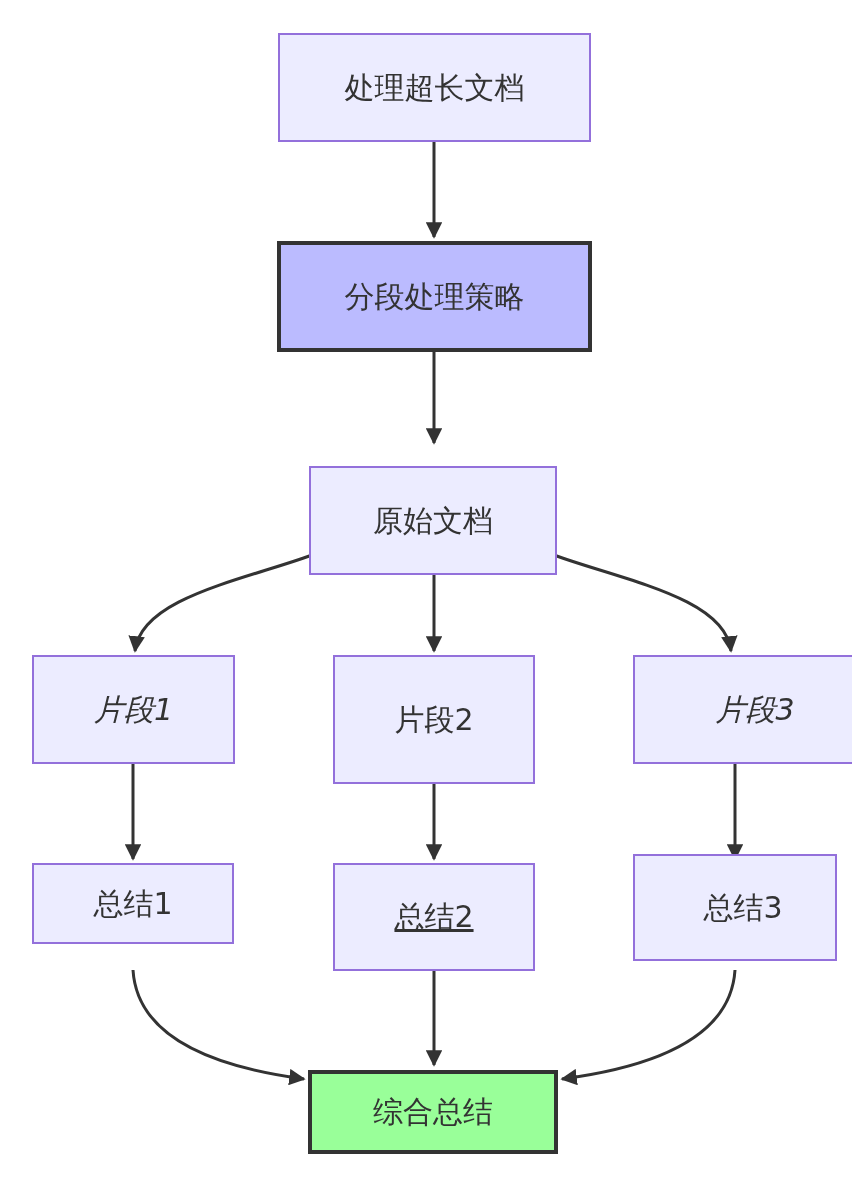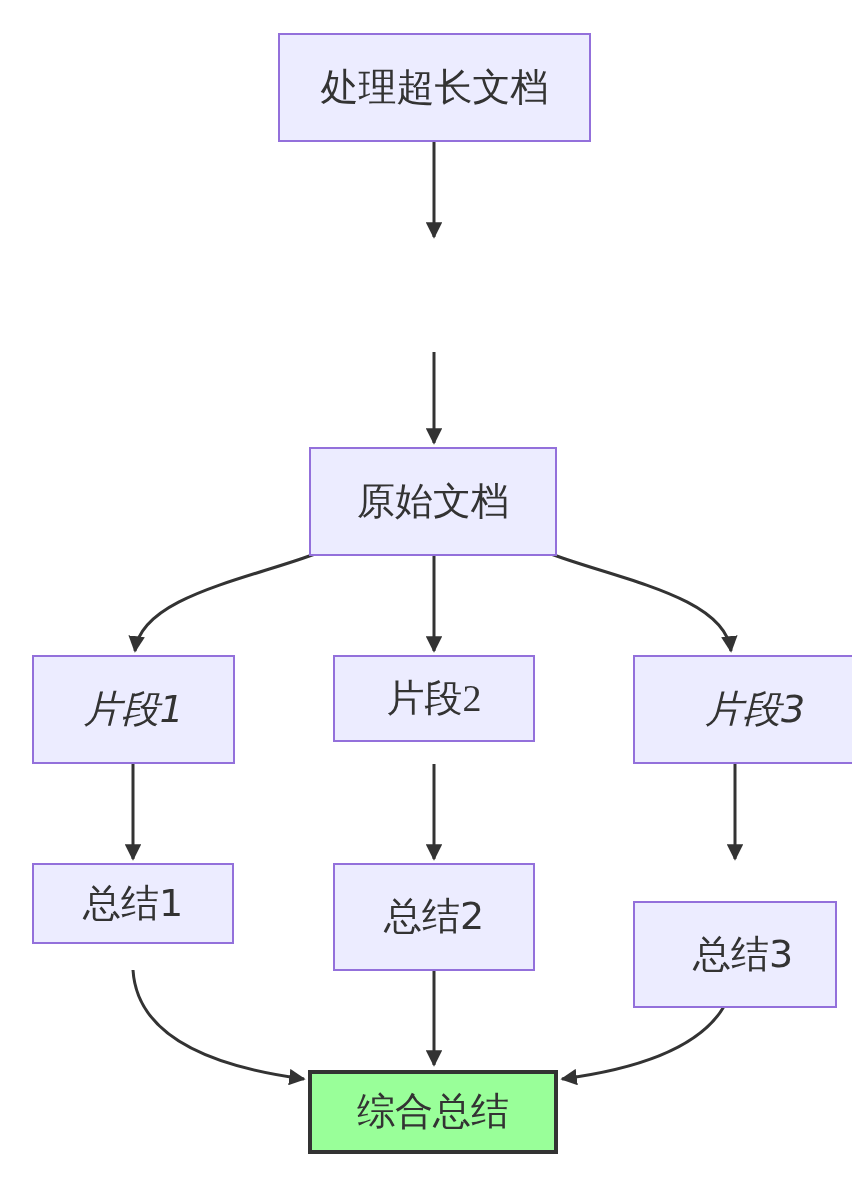--- a/index.html
+++ b/index.html
@@ -28,43 +28,43 @@
   }
   .node {
     position: absolute;
     box-sizing: border-box;
     display: flex;
     align-items: center;
     justify-content: center;
     background: #ECECFF;
     border: 2px solid #9370DB;
     color: #333333;
-    font-size: 38px;
+    font-size: 30px;
     line-height: 1.2;
     text-align: right;
     white-space: nowrap;
   }
   .node.accent {
     background: #BBBBFF;
     border: 4px solid #333333;
   }
   .node.success {
     background: #99FF99;
     border: 4px solid #333333;
   }
   
   #node-A  { left: 278px; top: 33px;   width: 313px; height: 109px; }
   #node-B  { left: 277px; top: 241px;  width: 315px; height: 111px; }
-  #node-C  { left: 309px; top: 447px;  width: 248px; height: 109px; }
+  #node-C  { left: 309px; top: 466px;  width: 248px; height: 109px; }
   #node-D1 { left: 32px;  top: 655px;  width: 203px; height: 109px; font-style: italic; }
-  #node-D2 { left: 333px; top: 655px;  width: 202px; height: 87px; font-family: Liberation Serif, serif; }
+  #node-D2 { left: 333px; top: 655px;  width: 202px; height: 129px; }
   #node-D3 { left: 633px; top: 655px;  width: 244px; height: 109px; font-style: italic; }
   #node-E1 { left: 32px;  top: 863px;  width: 202px; height: 81px; }
-  #node-E2 { left: 333px; top: 863px;  width: 202px; height: 108px; }
-  #node-E3 { left: 633px; top: 901px;  width: 204px; height: 107px; padding-left: 16px; }
+  #node-E2 { left: 333px; top: 863px;  width: 202px; height: 108px; text-decoration: underline; }
+  #node-E3 { left: 633px; top: 854px;  width: 204px; height: 107px; padding-left: 16px; }
   #node-F  { left: 308px; top: 1070px; width: 250px; height: 84px; }
 </style>
 </head>
 <body>
 
 <div id="canvas">
 
   <svg id="edges" viewBox="0 0 852 1196" xmlns="http://www.w3.org/2000/svg">
     <defs>
       <marker id="arrow" viewBox="0 0 10 10" refX="9" refY="5" markerWidth="5.5" markerHeight="5.5" orient="auto-start-reverse">
@@ -81,20 +81,23 @@
     <path class="edge" marker-end="url(#arrow)" d="M 735 764 L 735 859"></path>
     <path class="edge" marker-end="url(#arrow)" d="M 133 970 C 136 1018 176 1062 304 1079"></path>
     <path class="edge" marker-end="url(#arrow)" d="M 434 971 L 434 1065"></path>
     <path class="edge" marker-end="url(#arrow)" d="M 735 970 C 732 1018 692 1062 562 1079"></path>
   </svg>
 
   <div class="node" id="node-A">
     <span>处理超长文档</span>
   </div>
 
+  <div class="node accent" id="node-B">
+    <span>分段处理策略</span>
+  </div>
 
   <div class="node" id="node-C">
     <span>原始文档</span>
   </div>
 
   <div class="node" id="node-D1">
     <span>片段1</span>
   </div>
 
   <div class="node" id="node-D2">

